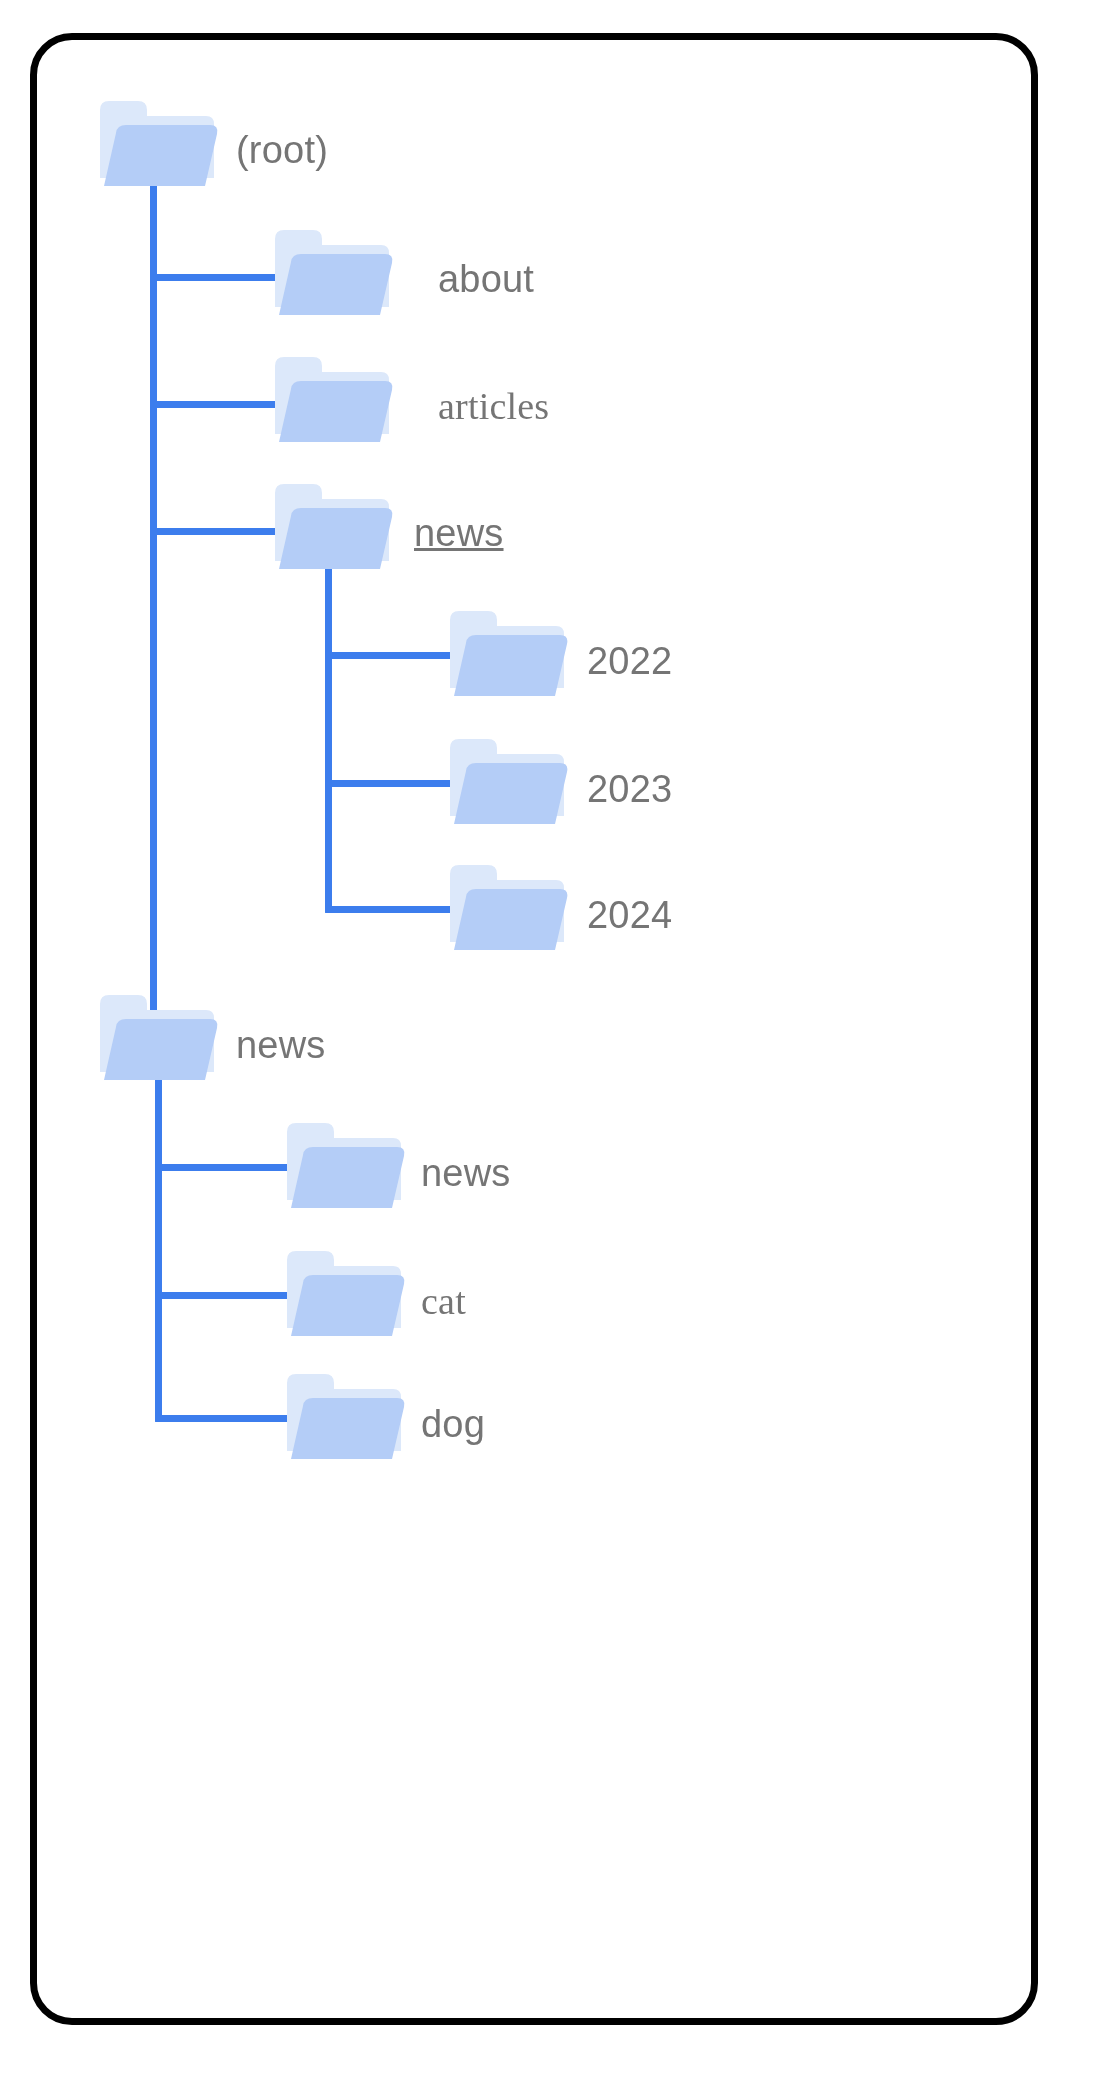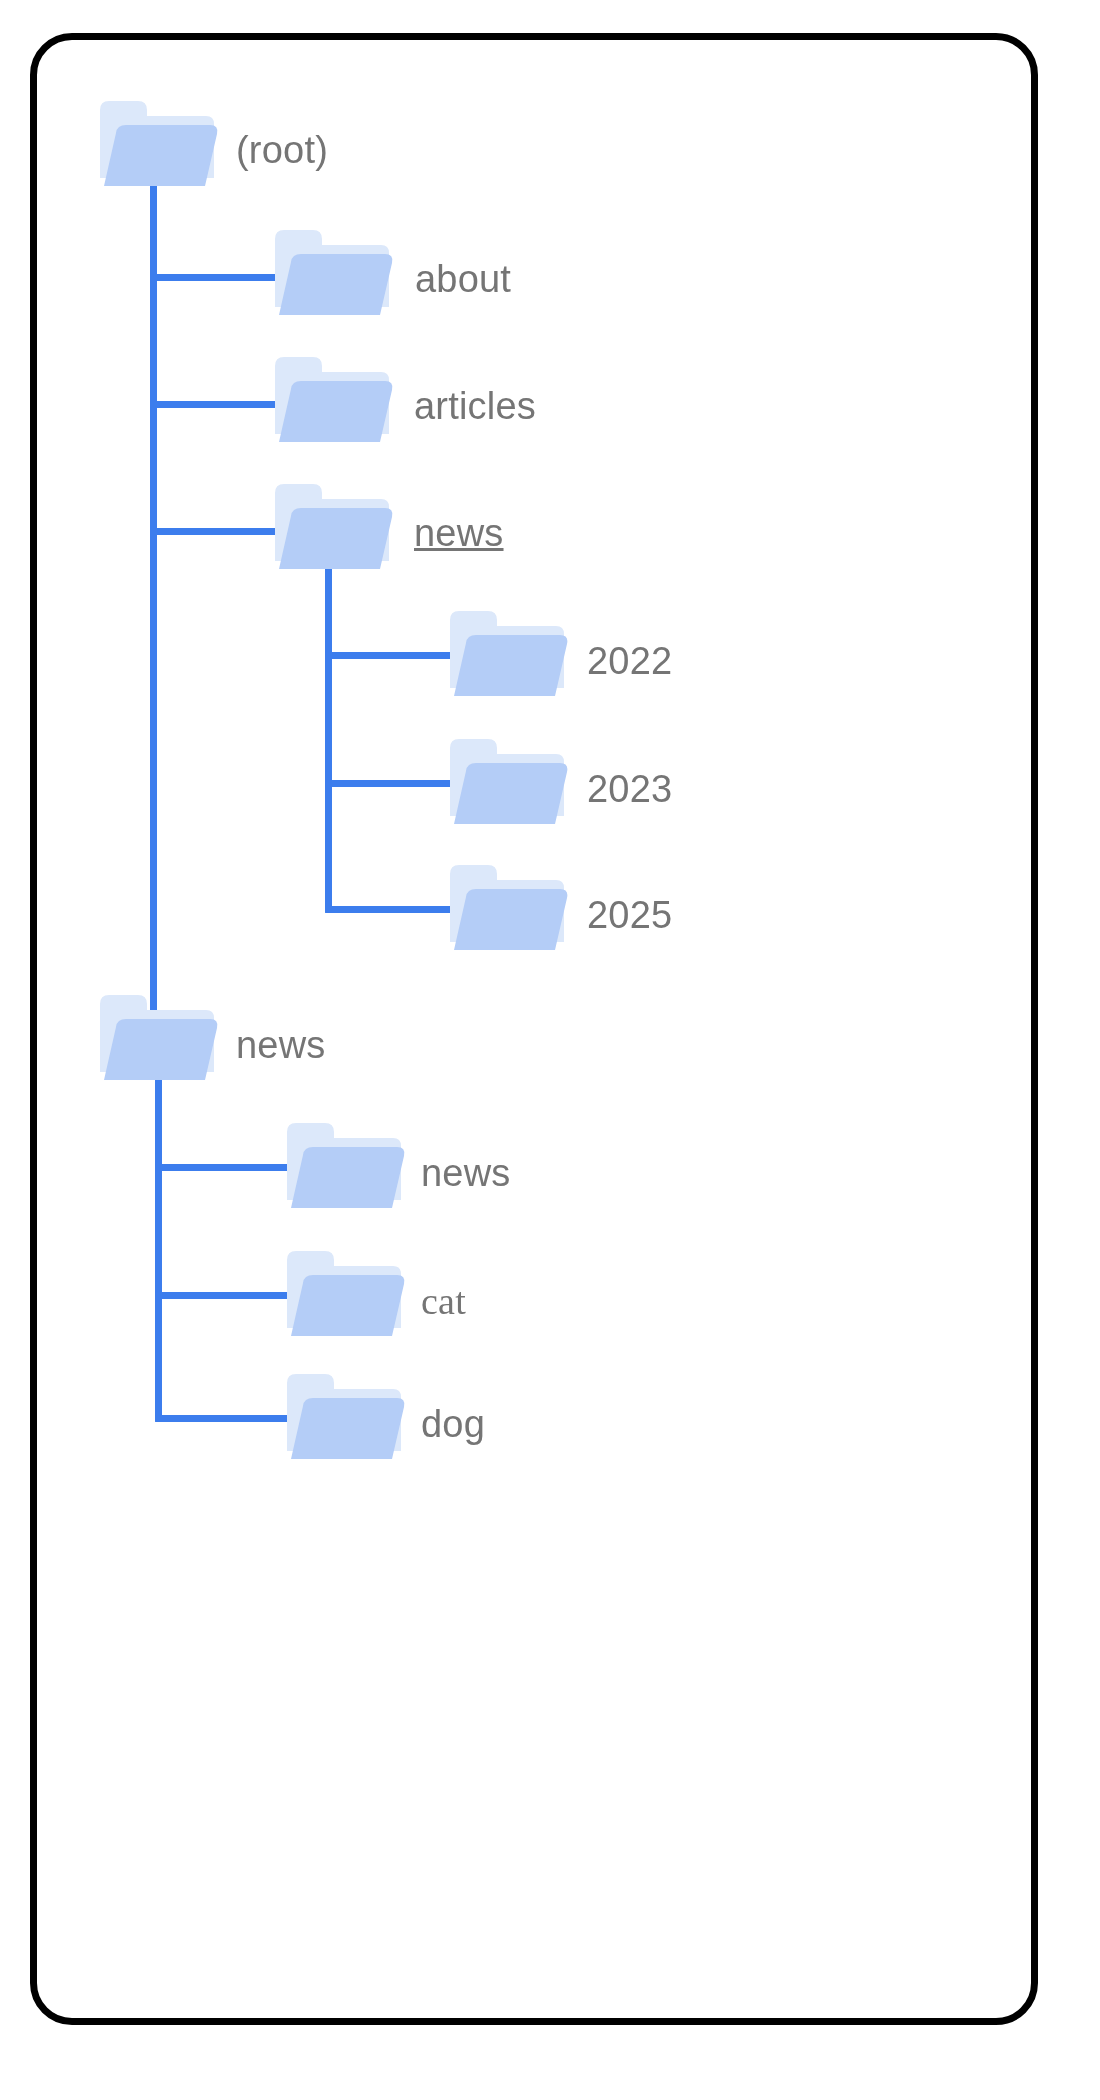--- a/index.html
+++ b/index.html
@@ -106,31 +106,31 @@
     <div class="label" style="left:236px; top:131px;">(root)</div>
   </div>
 
   <div class="node" style="left:0; top:0; width:0; height:0;">
     <div class="folder" style="left:275px; top:227px;">
       <svg viewBox="0 0 120 96" xmlns="http://www.w3.org/2000/svg">
         <path d="M0 12 Q0 3 9 3 L38 3 Q47 3 47 12 L47 18 L106 18 Q114 18 114 26 L114 80 L0 80 Z" fill="#dce8fa"></path>
         <path d="M16 35 Q17 27 26 27 L110 27 Q119 27 117 36 L105 88 L4 88 Z" fill="#b4cdf7"></path>
       </svg>
     </div>
-    <div class="label" style="left:415px; top:260px;">about</div>
+    <div class="label" style="left:438px; top:260px;">about</div>
   </div>
 
   <div class="node" style="left:0; top:0; width:0; height:0;">
     <div class="folder" style="left:275px; top:354px;">
       <svg viewBox="0 0 120 96" xmlns="http://www.w3.org/2000/svg">
         <path d="M0 12 Q0 3 9 3 L38 3 Q47 3 47 12 L47 18 L106 18 Q114 18 114 26 L114 80 L0 80 Z" fill="#dce8fa"></path>
         <path d="M16 35 Q17 27 26 27 L110 27 Q119 27 117 36 L105 88 L4 88 Z" fill="#b4cdf7"></path>
       </svg>
     </div>
-    <div class="label" style="left:414px; top:387px;">articles</div>
+    <div class="label" style="left:438px; top:387px;font-family:Liberation Serif, serif;">articles</div>
   </div>
 
   <div class="node" style="left:0; top:0; width:0; height:0;">
     <div class="folder" style="left:275px; top:481px;">
       <svg viewBox="0 0 120 96" xmlns="http://www.w3.org/2000/svg">
         <path d="M0 12 Q0 3 9 3 L38 3 Q47 3 47 12 L47 18 L106 18 Q114 18 114 26 L114 80 L0 80 Z" fill="#dce8fa"></path>
         <path d="M16 35 Q17 27 26 27 L110 27 Q119 27 117 36 L105 88 L4 88 Z" fill="#b4cdf7"></path>
       </svg>
     </div>
     <div class="label" style="left:414px; top:514px;text-decoration:underline;">news</div>
@@ -156,21 +156,21 @@
     <div class="label" style="left:587px; top:770px;">2023</div>
   </div>
 
   <div class="node" style="left:0; top:0; width:0; height:0;">
     <div class="folder" style="left:450px; top:862px;">
       <svg viewBox="0 0 120 96" xmlns="http://www.w3.org/2000/svg">
         <path d="M0 12 Q0 3 9 3 L38 3 Q47 3 47 12 L47 18 L106 18 Q114 18 114 26 L114 80 L0 80 Z" fill="#dce8fa"></path>
         <path d="M16 35 Q17 27 26 27 L110 27 Q119 27 117 36 L105 88 L4 88 Z" fill="#b4cdf7"></path>
       </svg>
     </div>
-    <div class="label" style="left:587px; top:896px;">2025</div>
+    <div class="label" style="left:587px; top:896px;">2024</div>
   </div>
 
   <div class="node" style="left:0; top:0; width:0; height:0;">
     <div class="folder" style="left:100px; top:992px;">
       <svg viewBox="0 0 120 96" xmlns="http://www.w3.org/2000/svg">
         <path d="M0 12 Q0 3 9 3 L38 3 Q47 3 47 12 L47 18 L106 18 Q114 18 114 26 L114 80 L0 80 Z" fill="#dce8fa"></path>
         <path d="M16 35 Q17 27 26 27 L110 27 Q119 27 117 36 L105 88 L4 88 Z" fill="#b4cdf7"></path>
       </svg>
     </div>
     <div class="label" style="left:236px; top:1026px;">news</div>

